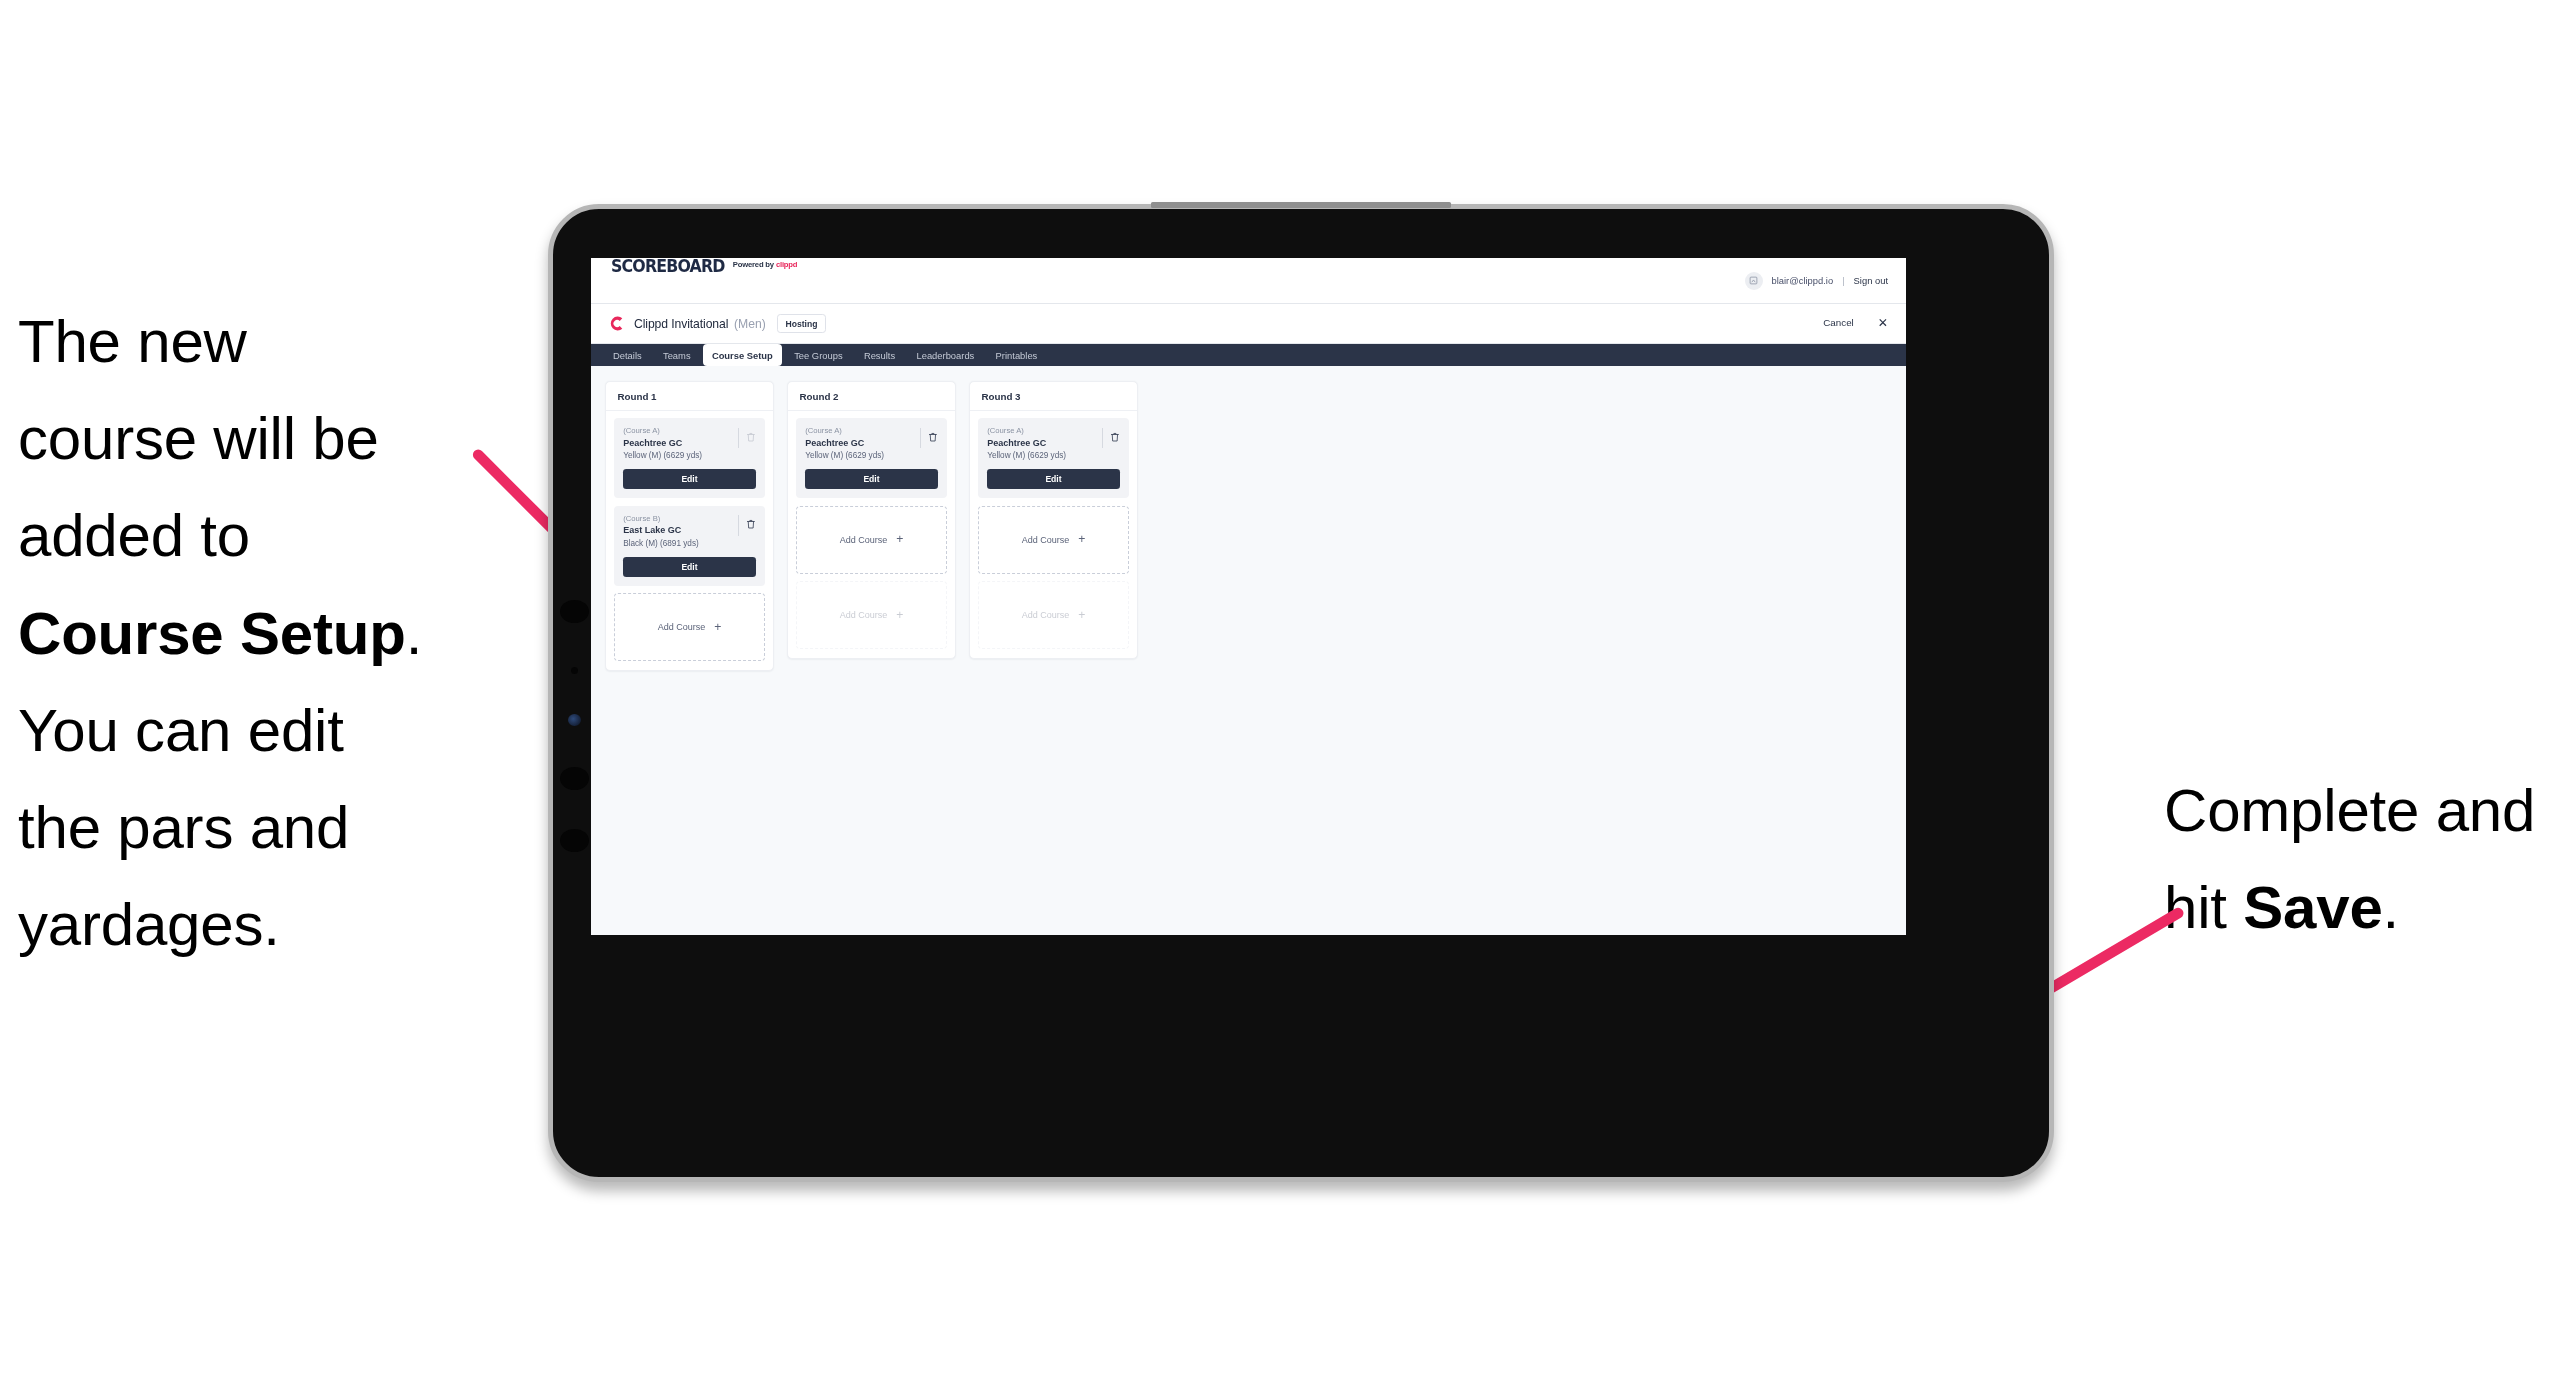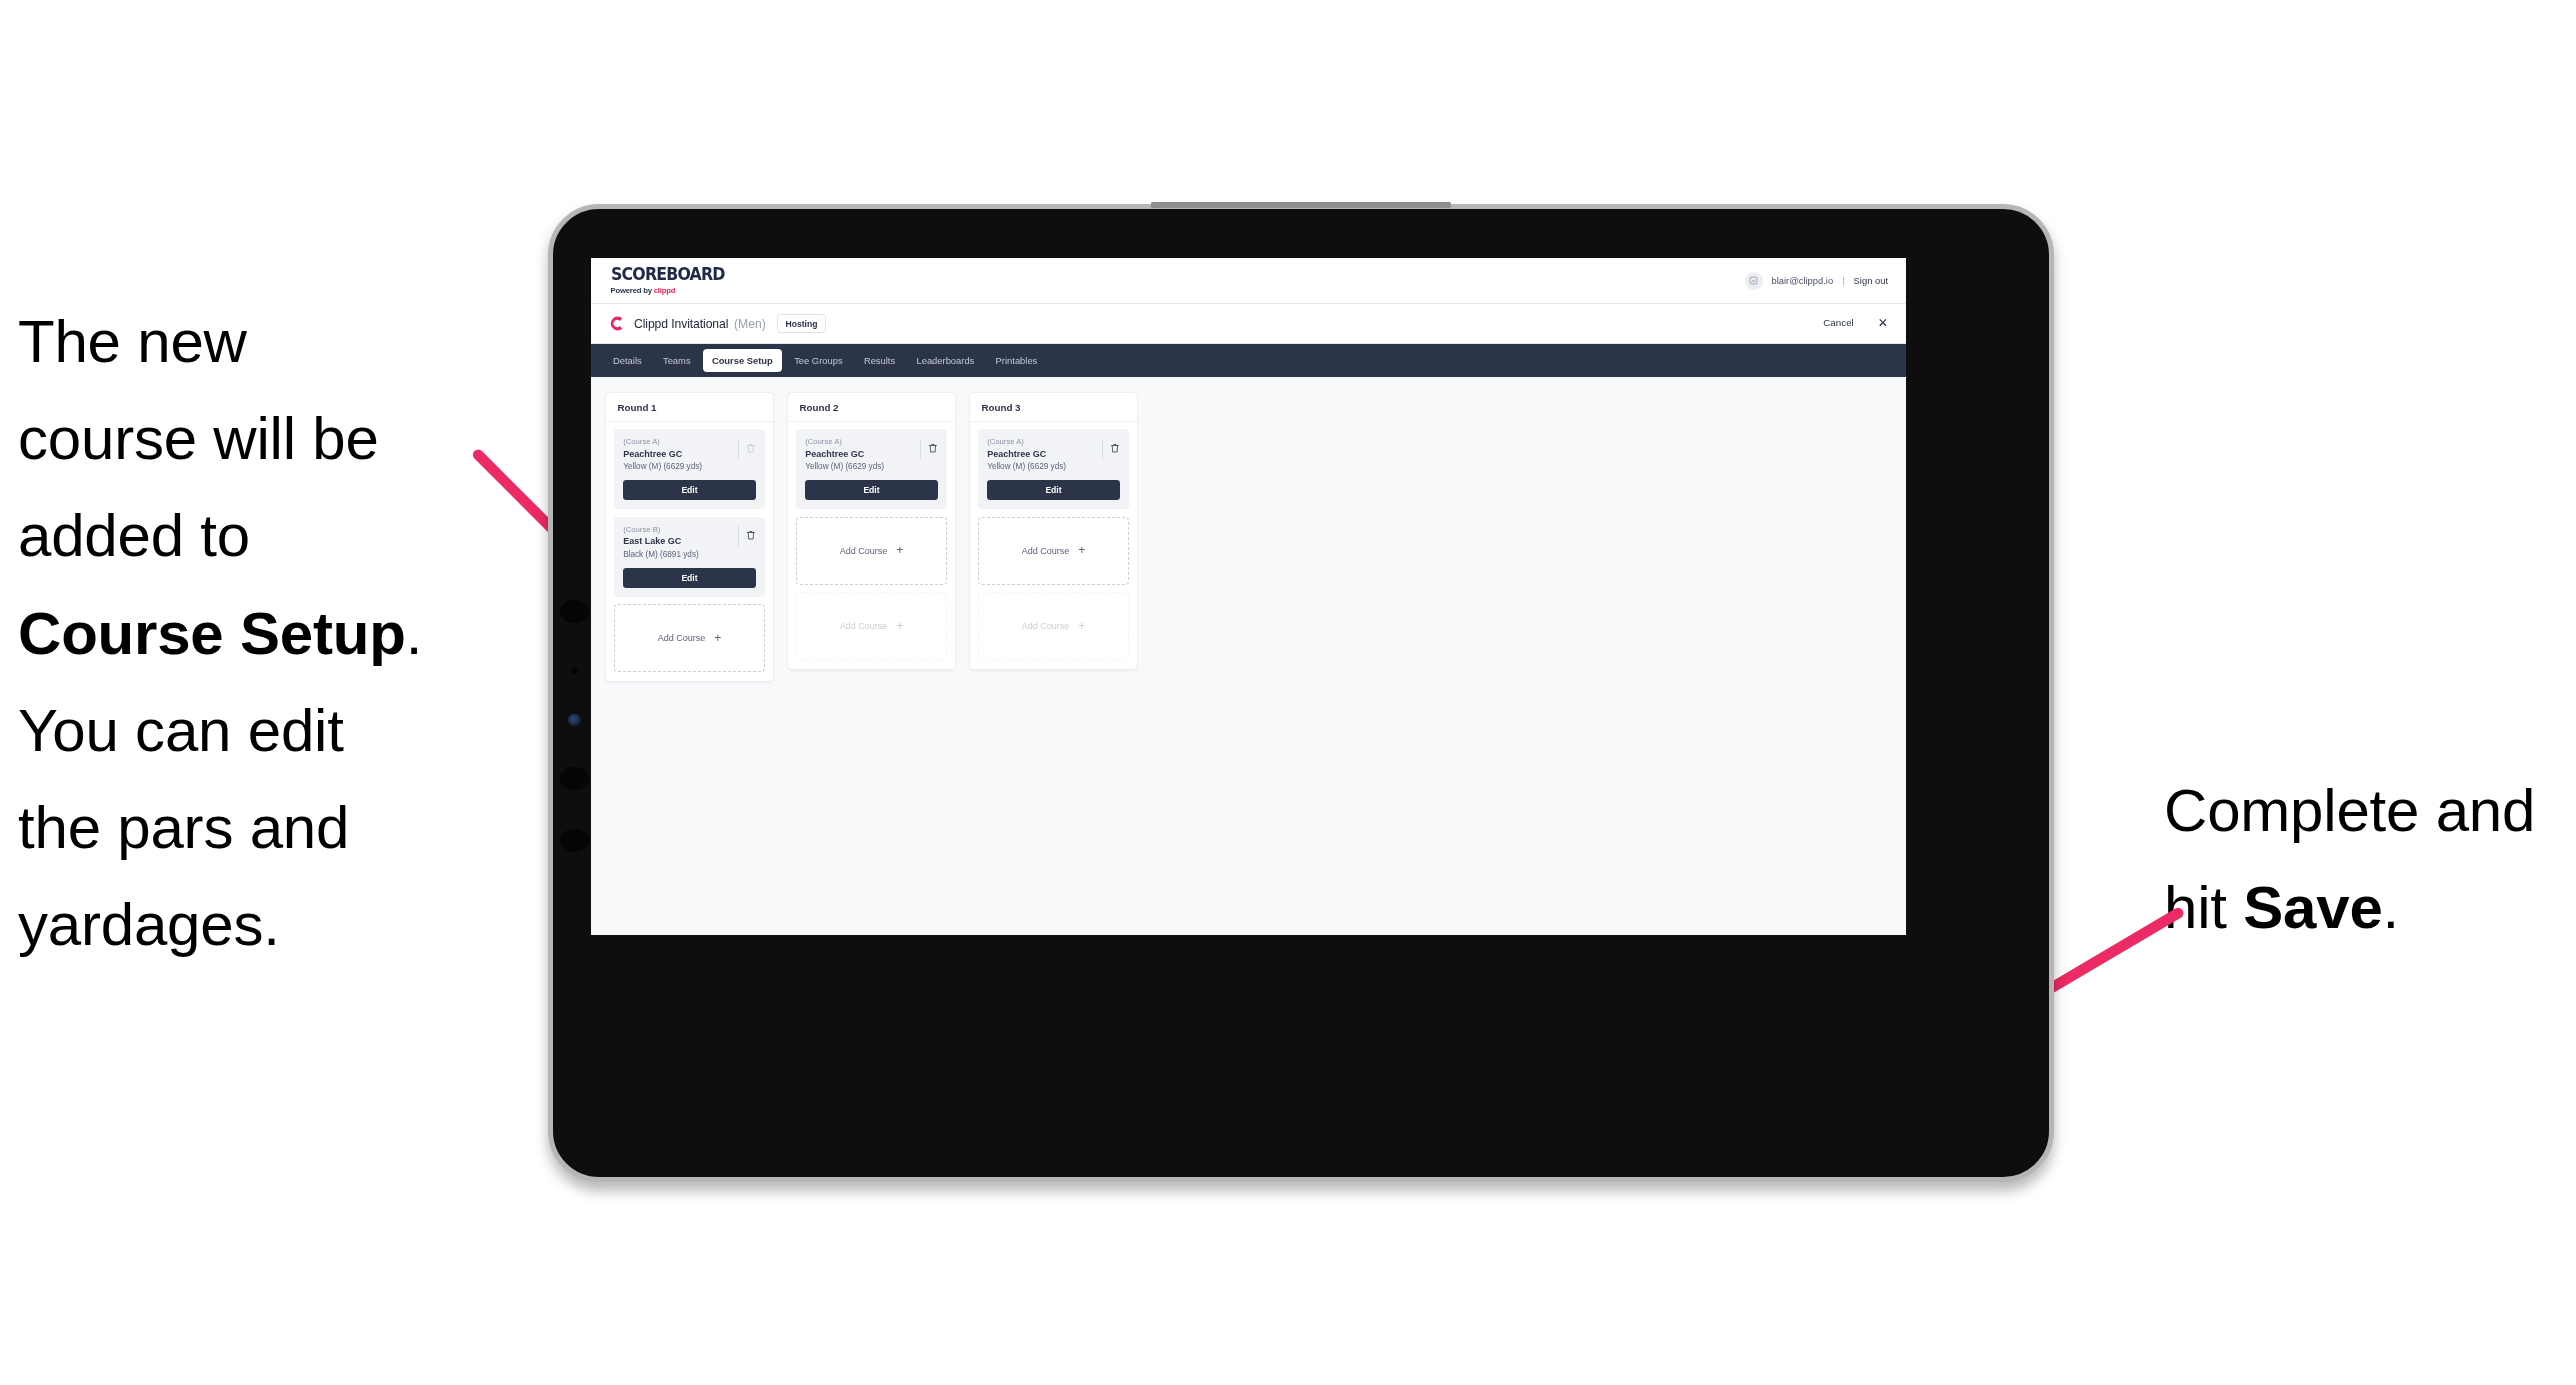--- a/index.html
+++ b/index.html
@@ -58,21 +58,21 @@
   }
 
   
   #topbar {
     height: 46px; background: #ffffff;
     border-bottom: 0.8px solid #e4e7ec;
     display: flex; align-items: stretch;
     position: relative;
   }
   #brand {
-    display: flex; flex-direction: column; justify-content: center;
+    display: flex; flex-direction: row; justify-content: center;
     padding: 0 18px 0 19.6px; min-width: 104px;
   }
   #brand-title {
     font-family: "DejaVu Sans", sans-serif;
     font-weight: bold; font-size: 17px; color: #1f2a44;
     letter-spacing: -0.9px; line-height: 1;
     transform: scaleX(0.93); transform-origin: left center;
   }
   #brand-sub {
     font-size: 7.7px; color: #2b3448; margin-top: 2.4px;
@@ -122,21 +122,21 @@
     font-size: 8.6px; font-weight: bold; color: #2b3448;
   }
   #cancel-btn {
     margin-left: auto; display: flex; align-items: flex-start; gap: 24px;
     font-size: 9.8px; color: #2b3448; cursor: pointer;
   }
   #cancel-x { font-size: 12.2px; line-height: 1; }
 
   
   #tabbar {
-    height: 33px; background: #2b3448;
+    height: 22px; background: #2b3448;
     display: flex; align-items: center; padding: 0 13px; gap: 3.3px;
   }
   .tab {
     font-size: 9.4px; color: #c4cad6;
     padding: 5.7px 9px; border-radius: 4.1px; cursor: pointer;
     white-space: nowrap;
   }
   .tab.active { background: #ffffff; color: #2b3448; font-weight: bold; }
 
   

